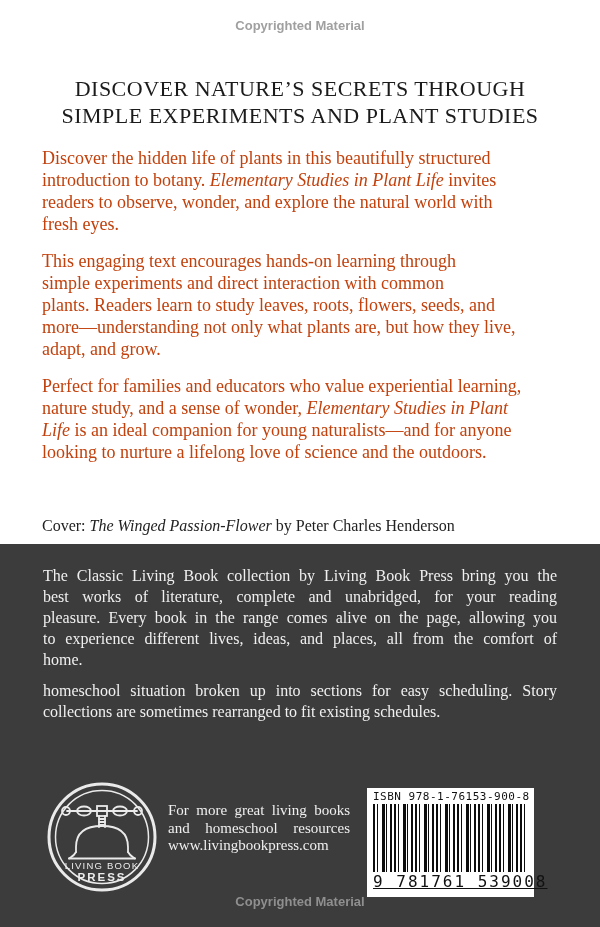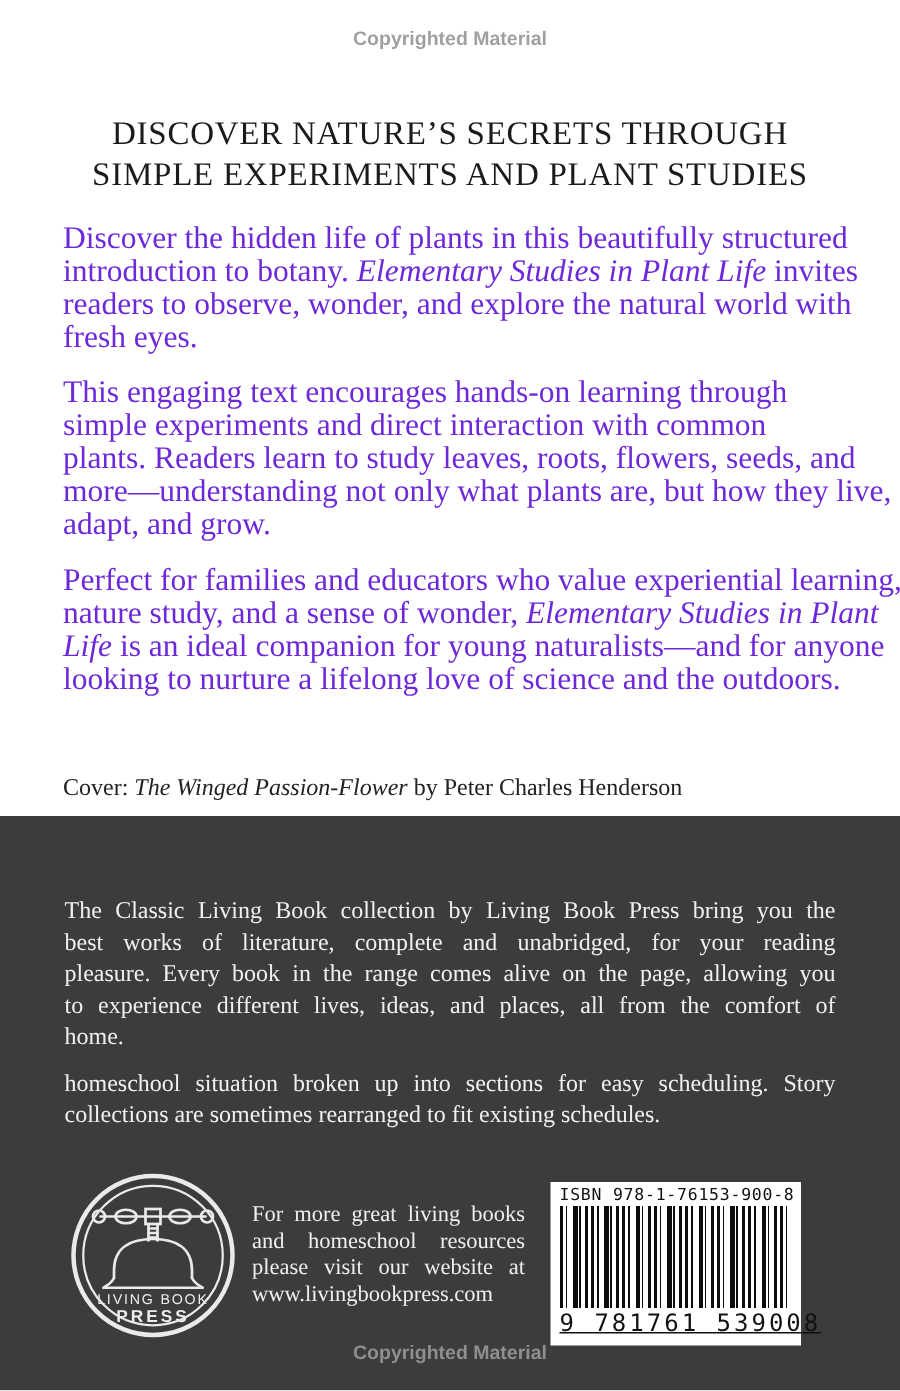--- a/index.html
+++ b/index.html
@@ -26,23 +26,23 @@
     text-align:center;
     font-size:22px;
     line-height:27px;
     letter-spacing:0.5px;
     color:#1b1b1b;
   }
   
   .blurb{
     margin-top:18px;
     padding:0 42px;
-    font-size:21px;
+    font-size:18px;
     line-height:22px;
-    color:#6d28d9;
+    color:#c2410c;
   }
   .blurb .para{margin:0 0 15px 0;}
   .tline{white-space:nowrap;}
   .jline{white-space:normal;text-align:justify;text-align-last:justify;}
   .cover-credit{
     margin-top:54px;
     padding:0 42px;
     font-size:16px;
     color:#222222;
   }
@@ -52,21 +52,20 @@
     position:absolute;
     left:0;top:544px;
     width:600px;height:383px;
     background:#3c3c3c;
     color:#f0f0f0;
   }
   .panel-text{
     padding:21px 43px 0 43px;
     font-size:16px;
     line-height:21px;
-    margin-top:32px;
   }
   .panel-text .para{margin:0 0 10px 0;}
   
   .logo{
     position:absolute;left:46px;top:237px;
     width:112px;height:112px;
   }
   
   .website{
     position:absolute;left:168px;top:258px;
@@ -194,21 +193,20 @@
           <line x1="23" y1="77.5" x2="89" y2="77.5"></line>
         </g>
         <text x="56" y="88" text-anchor="middle" fill="#ececec" font-family="Liberation Sans, sans-serif" font-size="9.5" letter-spacing="1.2">LIVING BOOK</text>
         <text x="56" y="100" text-anchor="middle" fill="#ececec" font-family="Liberation Sans, sans-serif" font-size="11.5" font-weight="bold" letter-spacing="2">PRESS</text>
       </svg>
     </div>
 
     <div class="website">
         <div class="tline jline"><span>For more great living books</span></div>
         <div class="tline jline"><span>and homeschool resources</span></div>
-        <div class="tline jline"><span>please visit our website at</span></div>
         <div class="tline"><span>www.livingbookpress.com</span></div>
       </div>
 
     <div class="barcode">
       <div class="barcode-label">ISBN 978-1-76153-900-8</div>
       <div class="barcode-bars"></div>
       <div class="barcode-digits">9 781761 539008</div>
     </div>
 
     <div class="copyright-bottom">Copyrighted Material</div>

